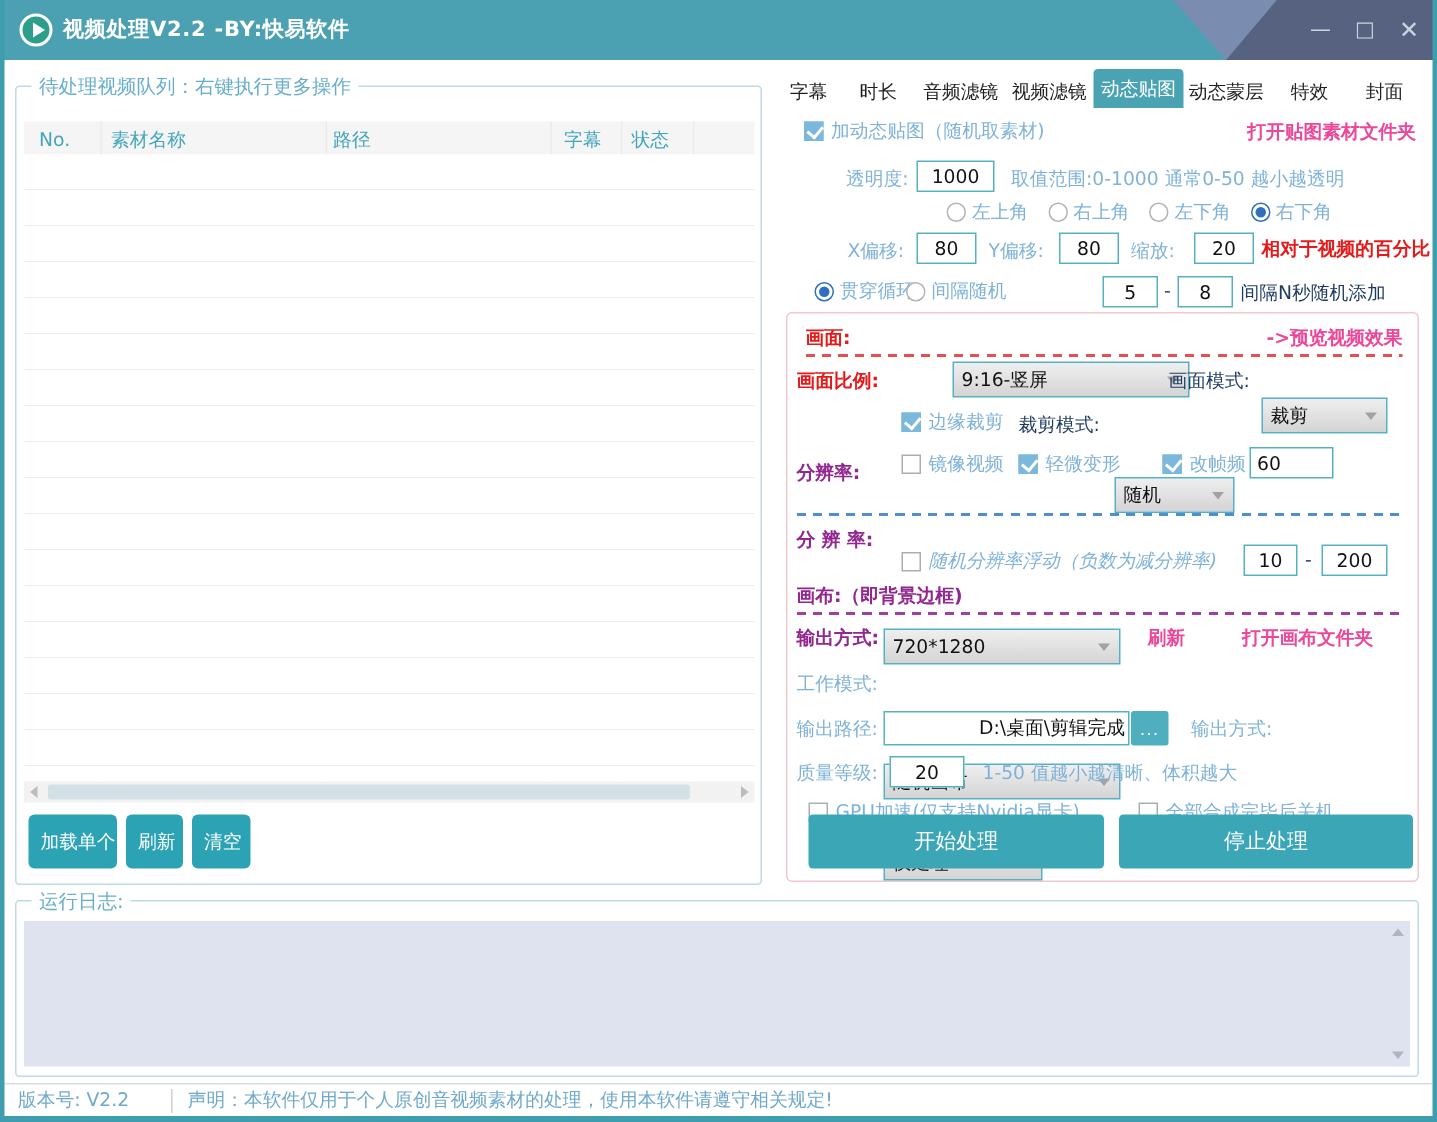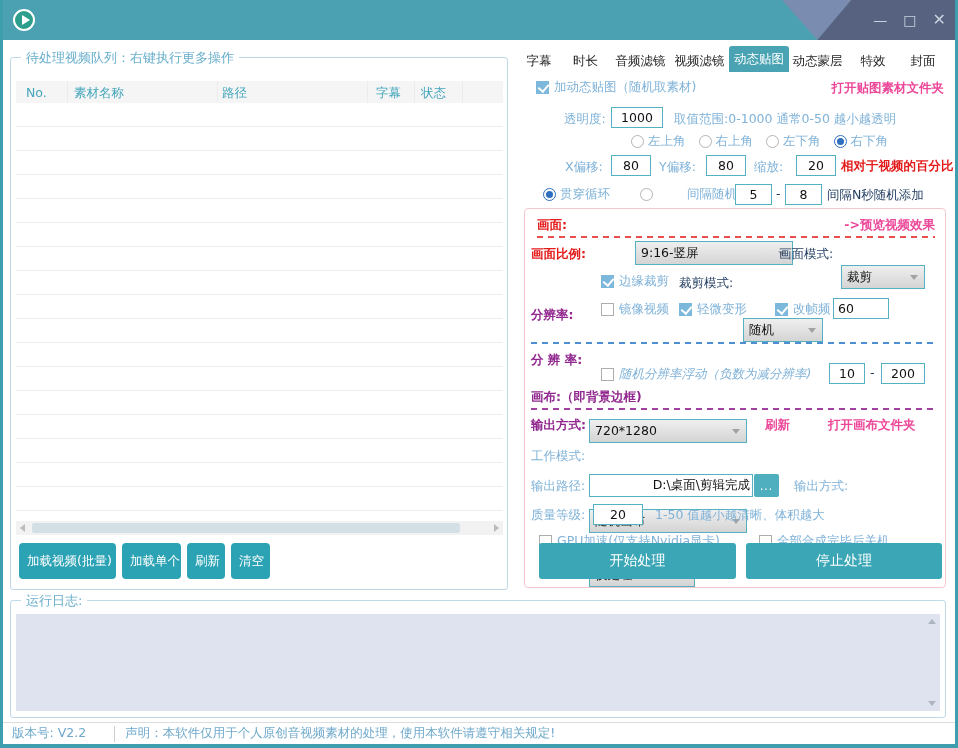--- a/index.html
+++ b/index.html
@@ -114,20 +114,21 @@
     border-top:1px solid #DCDCDC; display:flex; align-items:center; color:#6FA9CB; background:#fff; }
   .sb-divider { width:1px; height:16px; background:#CFCFCF; margin:0 10px; }
 </style>
 </head>
 <body>
 
 <div class="titlebar">
   <div class="tb-light"></div>
   <div class="tb-dark"></div>
   <div class="title-icon"></div>
+  <div class="title-text">视频处理V2.2 -BY:快易软件</div>
   <div class="win-controls">
     <span>—</span>
     <span>□</span>
     <span style="font-size:16px">✕</span>
   </div>
 </div>
 
 <div class="groupbox" style="left:10px; top:57px; width:498px; height:533px;">
   <div class="group-caption">待处理视频队列：右键执行更多操作</div>
 
@@ -145,21 +146,20 @@
   <div class="col-sep" style="left:451px"></div>
   <div class="row-lines"></div>
 
   <div class="hscroll">
     <div class="hs-arrow hs-left"></div>
     <div class="hs-thumb"></div>
     <div class="hs-arrow hs-right"></div>
   </div>
 
   <div class="queue-buttons">
-    <button class="btn-teal" style="width:97px">加载视频(批量)</button>
     <button class="btn-teal" style="width:59px">加载单个</button>
     <button class="btn-teal" style="width:38px">刷新</button>
     <button class="btn-teal" style="width:39px">清空</button>
   </div>
 </div>
 
 <div class="tabs">
   <div class="tab" style="width:42px">字幕</div>
   <div class="tab" style="width:51px">时长</div>
   <div class="tab" style="width:59px">音频滤镜</div>
@@ -204,21 +204,21 @@
 <span class="abs lbl" style="left:659px; top:159px;">Y偏移:</span>
 <input class="abs tinput" style="left: 706px; top: 155px; width: 40px;" value="80">
 <span class="abs lbl" style="left:754px; top:159px;">缩放:</span>
 <input class="abs tinput" style="left: 796px; top: 155px; width: 40px;" value="20">
 <span class="abs red" style="left:841px; top:158px;">相对于视频的百分比</span>
 
 <div class="abs inline" style="left:543px; top:186px;">
   <span class="radio rd-on"></span>
   <span class="lbl">贯穿循环</span>
 </div>
-<div class="abs inline" style="left:640px; top:186px;gap:30px;">
+<div class="abs inline" style="left:604px; top:186px;">
   <span class="radio rd-off"></span>
   <span class="lbl">间隔随机</span>
 </div>
 <input class="abs tinput" style="left: 735px; top: 184px; width: 37px;" value="5">
 <span class="abs navy" style="left:776px; top:186px;">-</span>
 <input class="abs tinput" style="left: 785px; top: 184px; width: 37px;" value="8">
 <span class="abs navy" style="left:827px; top:187px;">间隔N秒随机添加</span>
 
 <div class="pic-group">
 

